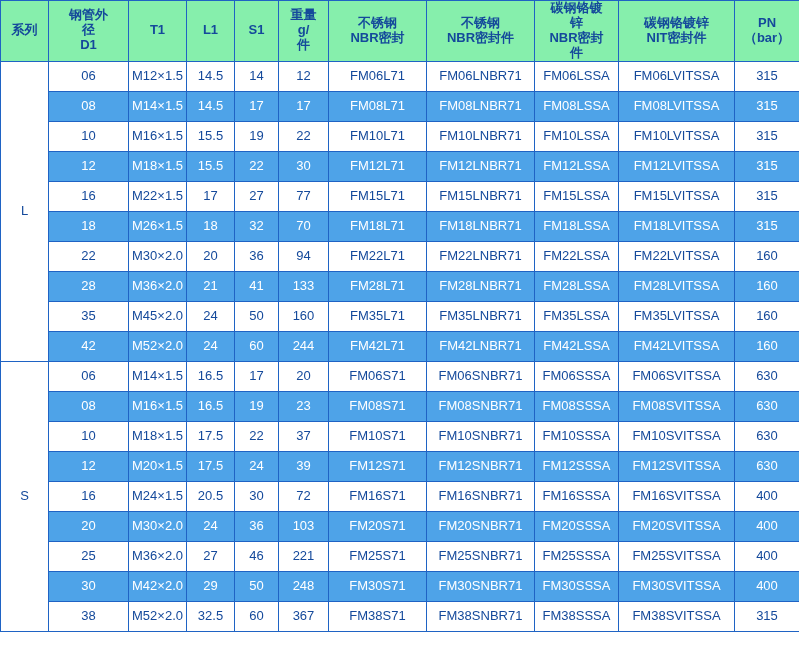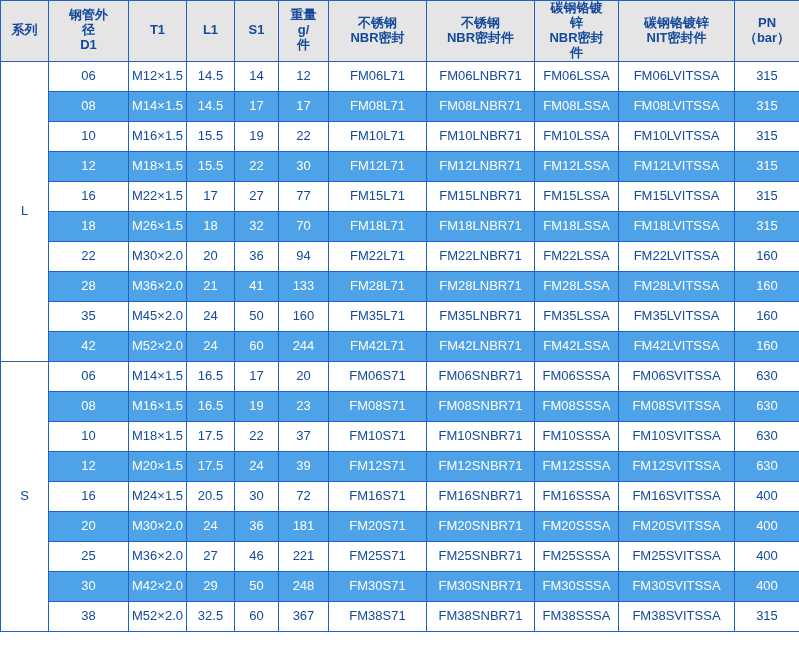--- a/index.html
+++ b/index.html
@@ -38,21 +38,21 @@
     color: #14499b;
     padding: 0;
     height: 29px;
     line-height: 1.15;
     overflow: hidden;
   }
   thead th {
     font-weight: bold;
     font-size: 14px;
     height: 92px;
-    background: #e5e5e5;
+    background: #86efac;
     color: #14499b;
     padding: 2px 2px;
   }
   thead th .sub {
     display: block;
     font-weight: bold;
   }
   tbody tr.alt td {
     background: #4ea3e8;
     color: #ffffff;
@@ -315,21 +315,21 @@
         <td class="code">FM16SNBR71</td>
         <td class="code">FM16SSSA</td>
         <td class="code">FM16SVITSSA</td>
         <td class="code">400</td>
       </tr>
       <tr class="alt">
         <td class="num">20</td>
         <td class="num">M30×2.0</td>
         <td class="num">24</td>
         <td class="num">36</td>
-        <td class="num">181</td>
+        <td class="num">103</td>
         <td class="code">FM20S71</td>
         <td class="code">FM20SNBR71</td>
         <td class="code">FM20SSSA</td>
         <td class="code">FM20SVITSSA</td>
         <td class="code">400</td>
       </tr>
       <tr class="plain">
         <td class="num">25</td>
         <td class="num">M36×2.0</td>
         <td class="num">27</td>

